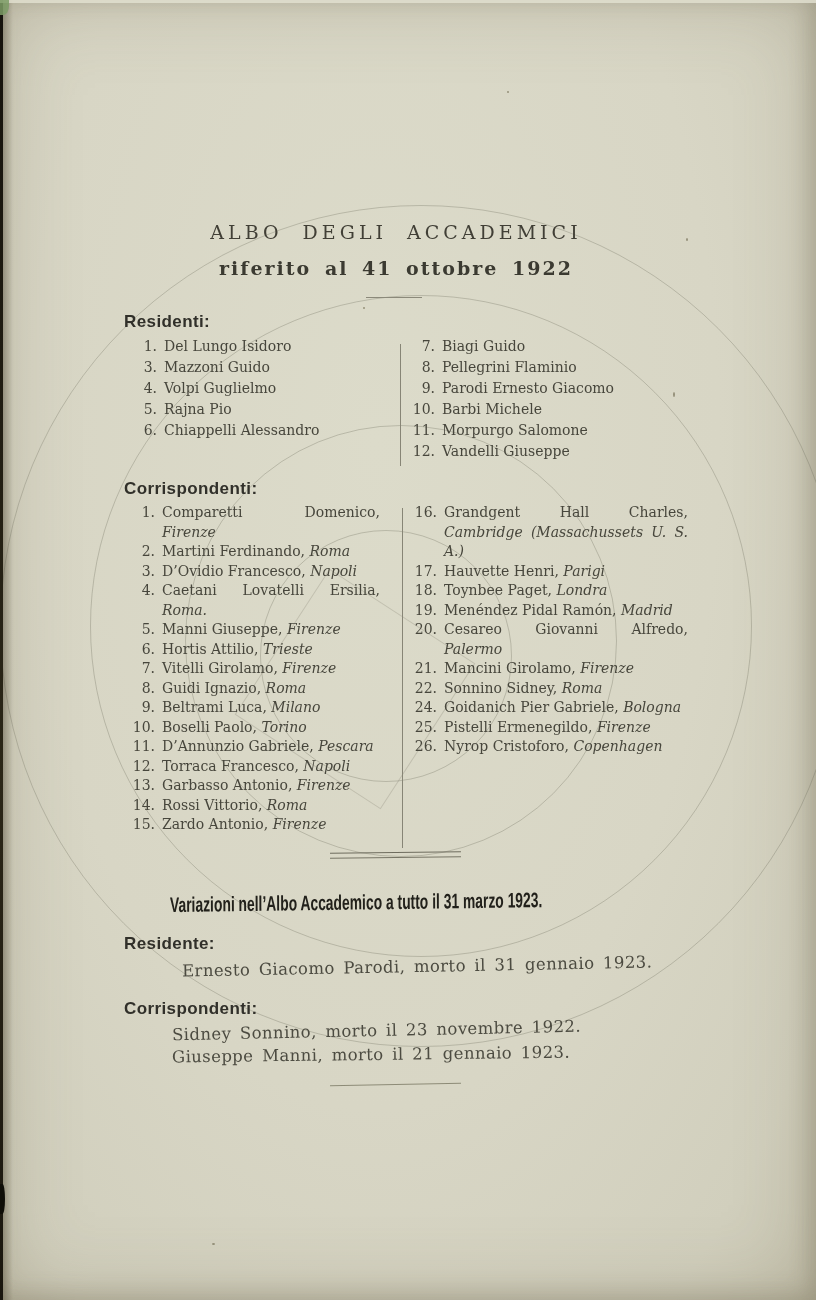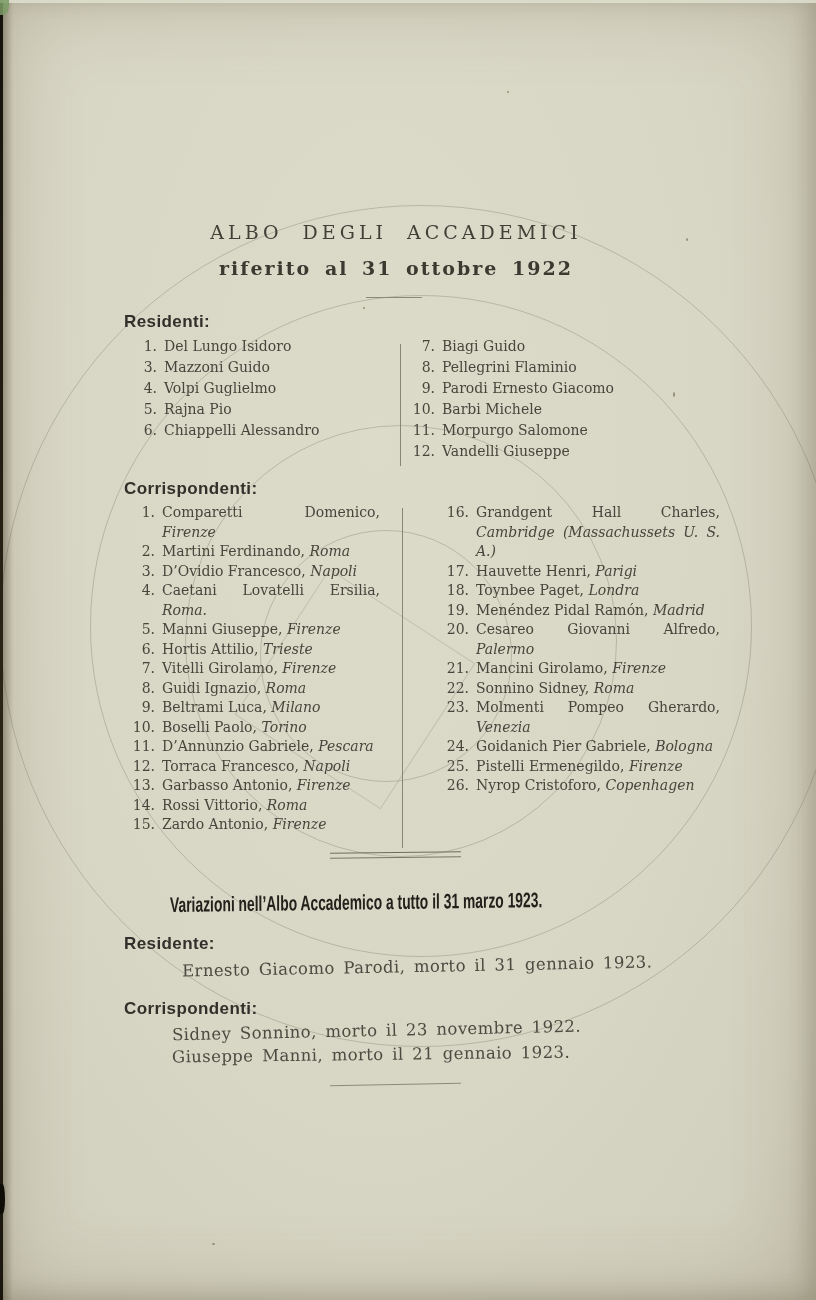--- a/index.html
+++ b/index.html
@@ -41,21 +41,21 @@
     font-size:17px;color:#31302a;letter-spacing:.4px;
   }
 
   
   .col{position:absolute;font-size:14px;color:#47463c;}
   .res-col{line-height:21px;}
   .cor-col{line-height:19.5px;}
   .res-left{left:130px;top:336px;width:252px;}
   .res-right{left:408px;top:336px;width:300px;}
   .cor-left{left:128px;top:503px;width:252px;}
-  .cor-right{left:410px;top:503px;width:278px;margin-left:32px;}
+  .cor-right{left:410px;top:503px;width:278px;}
   .item{padding-left:34px;text-indent:-34px;text-align:justify;}
   .num{display:inline-block;width:27px;text-align:right;margin-right:7px;text-indent:0;}
   .city{font-style:italic;}
 
   .divider{position:absolute;width:1px;background:#878576;}
   .divider-res{left:400px;top:344px;height:122px;}
   .divider-cor{left:402px;top:508px;height:340px;}
 
   .double-rule{position:absolute;left:330px;top:852px;width:131px;height:4px;
     border-top:1px solid #6e6c5e;border-bottom:1px solid #777566;transform:rotate(-.6deg);}
@@ -87,21 +87,21 @@
   <div class="top-edge"></div>
   <div class="green-corner"></div>
   <div class="edge-mark"></div>
   <div class="speck" style="left:686px;top:238px;width:2px;height:3px;"></div>
   <div class="speck" style="left:507px;top:91px;width:2px;height:2px;"></div>
   <div class="speck" style="left:363px;top:307px;width:2px;height:2px;"></div>
   <div class="speck" style="left:673px;top:392px;width:2px;height:5px;"></div>
   <div class="speck" style="left:212px;top:1243px;width:3px;height:2px;"></div>
 
   <div class="page-title">ALBO DEGLI ACCADEMICI</div>
-  <div class="page-subtitle">riferito al 31 ottobre 1922</div>
+  <div class="page-subtitle">riferito al 41 ottobre 1922</div>
   <div class="title-rule"></div>
 
   <div class="section-heading" style="left:124px;top:312px;">Residenti:</div>
   <div class="divider divider-res"></div>
 
   <div class="col res-col res-left">
 
       <div class="item"><span class="num">1.</span><span>Del Lungo Isidoro</span></div>
 
 
@@ -172,21 +172,20 @@
       <div class="item"><span class="num">18.</span><span>Toynbee Paget,</span> <span class="city">Londra</span></div>
 
       <div class="item"><span class="num">19.</span><span>Menéndez Pidal Ramón,</span> <span class="city">Madrid</span></div>
 
       <div class="item"><span class="num">20.</span><span>Cesareo Giovanni Alfredo,</span> <span class="city">Palermo</span></div>
 
       <div class="item"><span class="num">21.</span><span>Mancini Girolamo,</span> <span class="city">Firenze</span></div>
 
       <div class="item"><span class="num">22.</span><span>Sonnino Sidney,</span> <span class="city">Roma</span></div>
 
-      <div class="item"><span class="num">23.</span><span>Molmenti Pompeo Gherardo,</span> <span class="city">Venezia</span></div>
 
       <div class="item"><span class="num">24.</span><span>Goidanich Pier Gabriele,</span> <span class="city">Bologna</span></div>
 
       <div class="item"><span class="num">25.</span><span>Pistelli Ermenegildo,</span> <span class="city">Firenze</span></div>
 
       <div class="item"><span class="num">26.</span><span>Nyrop Cristoforo,</span> <span class="city">Copenhagen</span></div>
     </div>
 
   <div class="double-rule"></div>
 

